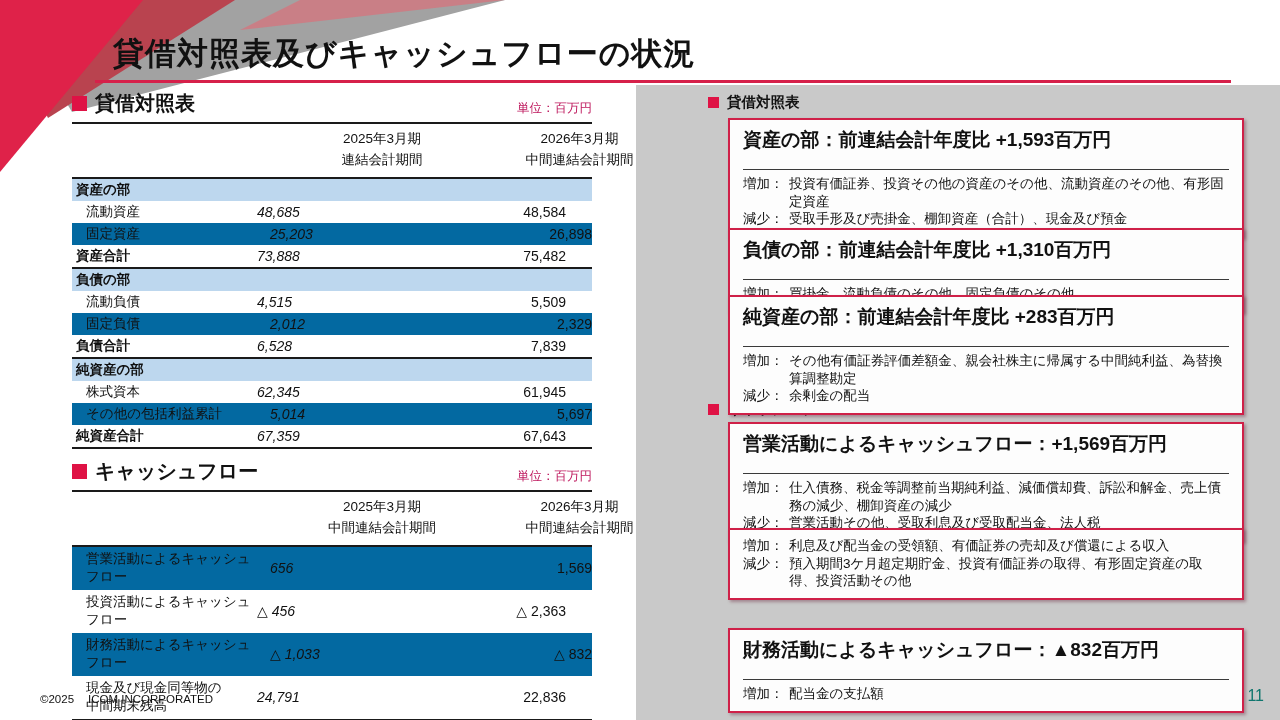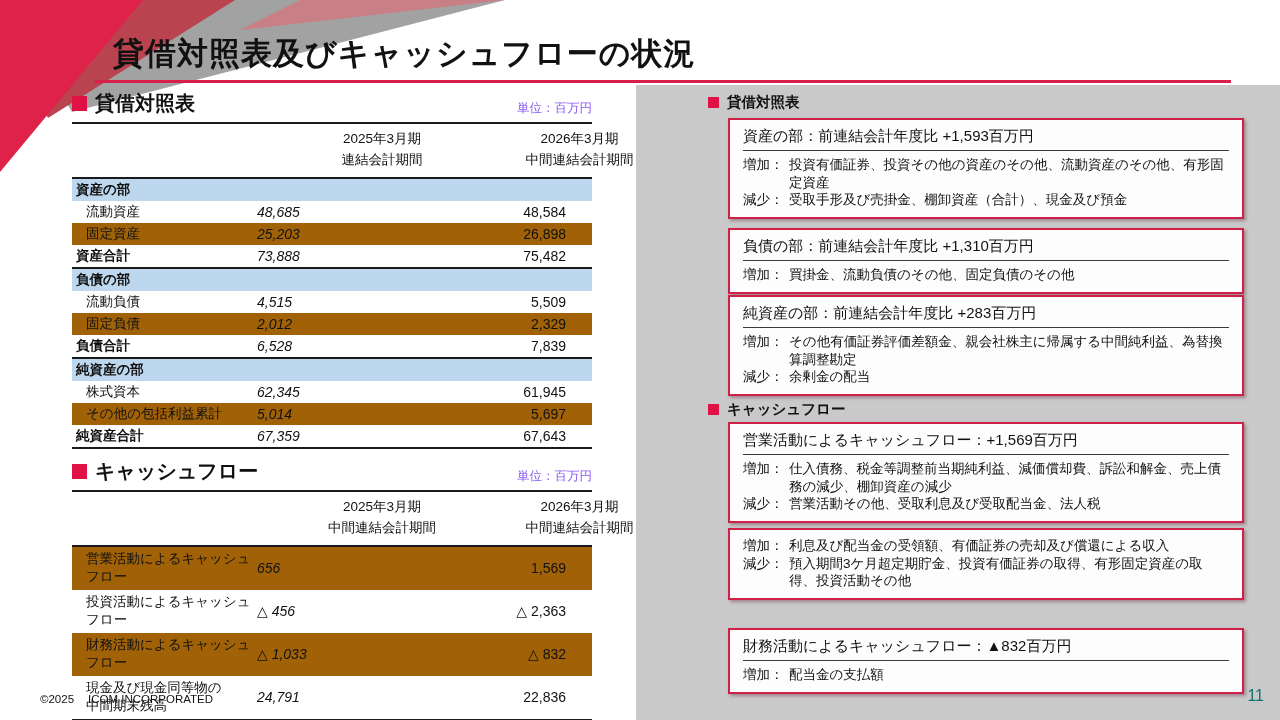--- a/index.html
+++ b/index.html
@@ -20,41 +20,41 @@
          letter-spacing:1px;white-space:nowrap;}
   .title-rule{position:absolute;left:95px;top:80px;width:1136px;height:3px;background:#d6204a;}
   
   .panel{position:absolute;left:636px;top:85px;width:644px;height:635px;background:#c9c9c9;}
   .panel-head{position:absolute;display:flex;align-items:center;gap:8px;font-size:14.5px;font-weight:bold;}
   .sq{display:inline-block;background:#df1245;}
   .sq-sm{width:11px;height:11px;}
   .sq-lg{width:15px;height:15px;}
   .infobox{position:absolute;left:92px;width:516px;background:#fdfdfd;border:2px solid #cf2048;
            box-shadow:2px 2px 3px rgba(90,10,35,0.35);box-sizing:border-box;padding:7px 13px 8px 13px;}
-  .infobox .btitle{font-size:15px;font-weight:normal;border-bottom:1.5px solid #3a3a3a;
-                   padding-bottom:4px;margin-bottom:5px;}
+  .infobox .btitle{font-size:19px;font-weight:bold;border-bottom:1.5px solid #3a3a3a;
+                   padding-bottom:16px;margin-bottom:5px;}
   .infobox .bline{display:flex;font-size:13.5px;line-height:1.3;}
   .infobox .blab{flex:0 0 46px;white-space:nowrap;}
   .infobox .btxt{flex:1;}
   
   .left-col{position:absolute;left:72px;top:88px;width:520px;}
   .sec-head{display:flex;align-items:flex-end;justify-content:space-between;
             border-bottom:2.5px solid #1a1a1a;padding-bottom:5px;height:29px;}
   .sec-head .st{display:flex;align-items:center;gap:8px;font-size:20px;font-weight:bold;}
-  .unit{font-size:12.5px;color:#8b5cf6;}
+  .unit{font-size:12.5px;color:#be185d;}
   .col-heads{display:grid;grid-template-columns:185px 190px 145px;padding:5px 0 6px 0;
              border-bottom:2.5px solid #1a1a1a;font-size:13.5px;line-height:1.55;gap:30px;}
   .col-heads .ch{text-align:center;}
   .trow{display:grid;grid-template-columns:185px 190px 145px;align-items:center;font-size:13.5px;}
   .trow.h22{height:22px;}
   .trow.h43{height:43px;}
   .trow .tlabel{padding-left:14px;white-space:pre-line;line-height:1.35;}
   .trow.section .tlabel{grid-column:1/-1;padding-left:4px;font-weight:bold;}
   .trow.section{background:#bdd7ee;}
-  .trow.alt{background:#a16207;}
+  .trow.alt{background:#0369a1;gap:13px;}
   .trow.total .tlabel{padding-left:4px;font-weight:bold;}
   .trow.total{border-bottom:2px solid #1a1a1a;}
   .trow.last{border-bottom:2px solid #1a1a1a;}
   .trow .v1{text-align:left;padding-right:70px;font-size:14px;font-style:italic;}
   .trow .v2{text-align:right;padding-right:26px;font-size:14px;}
   .cf-gap{margin-top:7px;}
   
   .footer{position:absolute;left:40px;top:693px;font-size:11.5px;display:flex;gap:14px;}
   .pagenum{position:absolute;right:16px;top:687px;font-size:16px;color:#0f766e;}
 </style>

